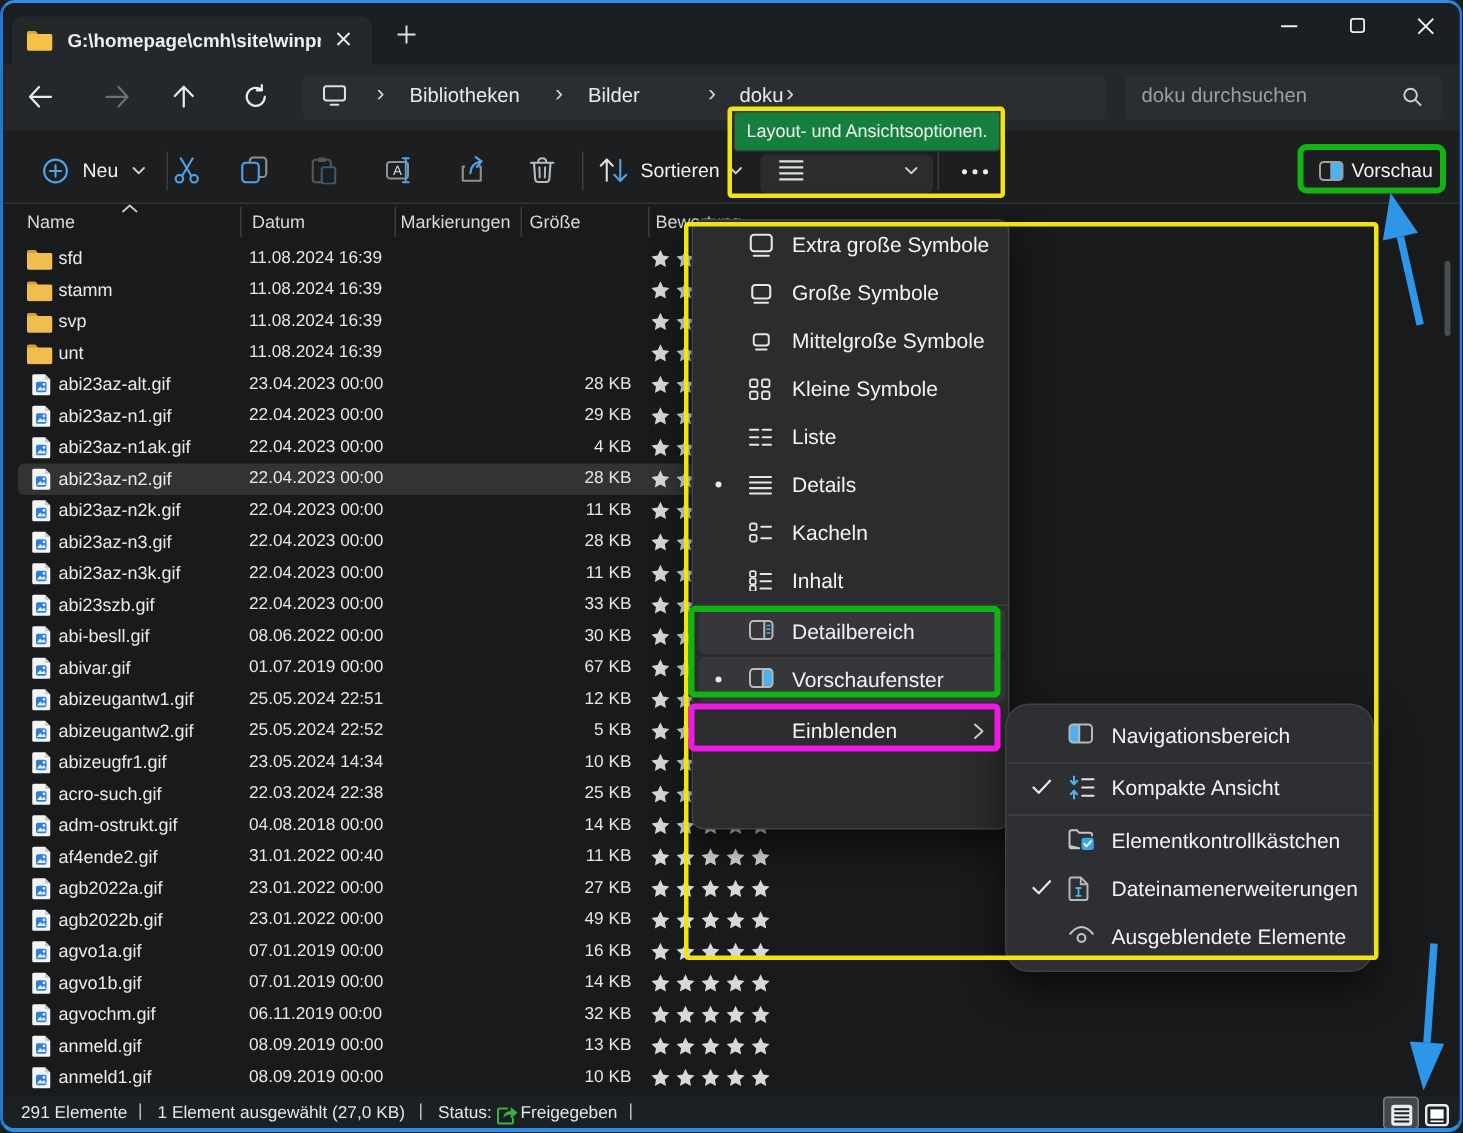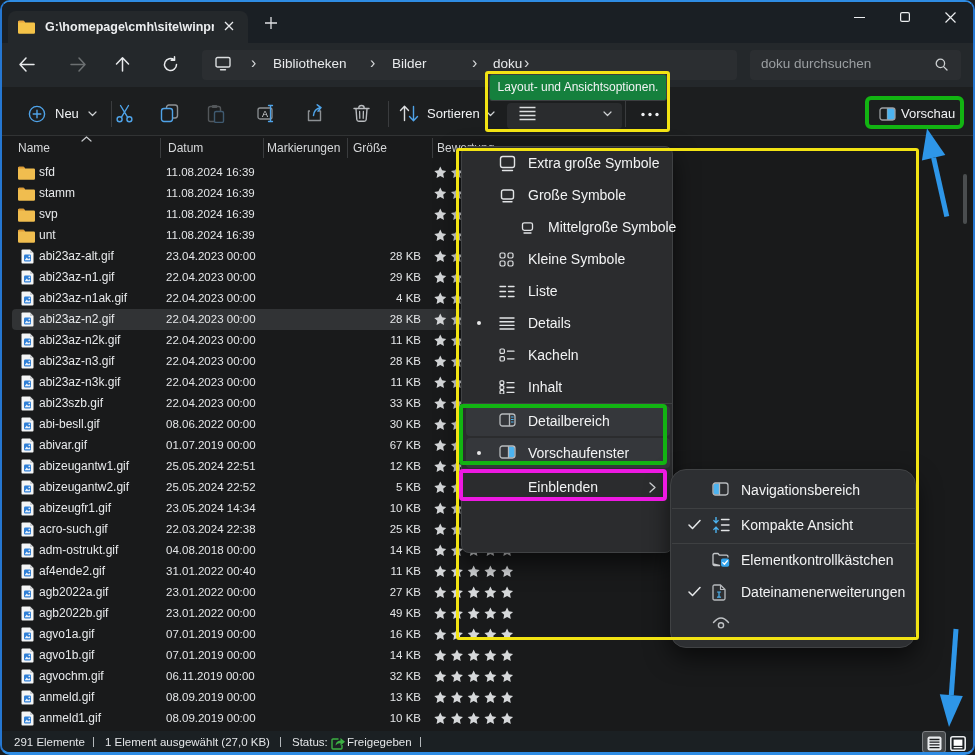--- a/index.html
+++ b/index.html
@@ -1123,21 +1123,21 @@
       </div>
     <div class="mitem" style="top:32px;">
         <div class="mico" style="top:10px;">
       <svg width="17" height="14" viewBox="0 0 17 14">
             <rect x="2.5" y="1" width="12" height="9" rx="2" fill="none" stroke="#e2e4e6" stroke-width="1.4"></rect>
             <path d="M4 12.8 L13 12.8" stroke="#e2e4e6" stroke-width="1.4" stroke-linecap="round"></path>
           </svg>
       </div>
         <div class="mtxt">Große Symbole</div>
       </div>
-    <div class="mitem" style="top:64px;margin-left:20px;">
+    <div class="mitem" style="top:64px;">
         <div class="mico" style="top:11px;">
       <svg width="17" height="12" viewBox="0 0 17 12">
             <rect x="3.5" y="0.8" width="10" height="7.5" rx="1.8" fill="none" stroke="#e2e4e6" stroke-width="1.3"></rect>
             <path d="M5 11 L12 11" stroke="#e2e4e6" stroke-width="1.3" stroke-linecap="round"></path>
           </svg>
       </div>
         <div class="mtxt">Mittelgroße Symbole</div>
       </div>
     <div class="mitem" style="top:96px;">
         <div class="mico" style="top:9px;">
@@ -1271,20 +1271,21 @@
       </div>
         <div class="stxt">Dateinamenerweiterungen</div>
       </div>
     <div class="sitem" style="top:138px;">
         <div class="sico">
       <svg width="18" height="14" viewBox="0 0 18 14">
             <path d="M1.5 6.5 Q9 -2.5 16.5 6.5" stroke="#c0c3c6" stroke-width="1.4" fill="none" stroke-linecap="round"></path>
             <circle cx="9" cy="9.3" r="2.6" fill="none" stroke="#c0c3c6" stroke-width="1.4"></circle>
           </svg>
       </div>
+        <div class="stxt">Ausgeblendete Elemente</div>
       </div>
   </div>
 
   <div class="tooltip">Layout- und Ansichtsoptionen.</div>
 
   <div class="ybox" style="left:485px;top:71px;width:185px;height:61px;"></div>
   <div class="ybox" style="left:456px;top:148px;width:463px;height:492px;"></div>
   <div class="gbox" style="left:865px;top:96px;width:99px;height:33px;border-radius:6px;"></div>
   <div class="gbox" style="left:459px;top:404px;width:208px;height:61px;border-radius:4px;"></div>
   <div class="mbox" style="left:459px;top:469px;width:208px;height:32px;"></div>

